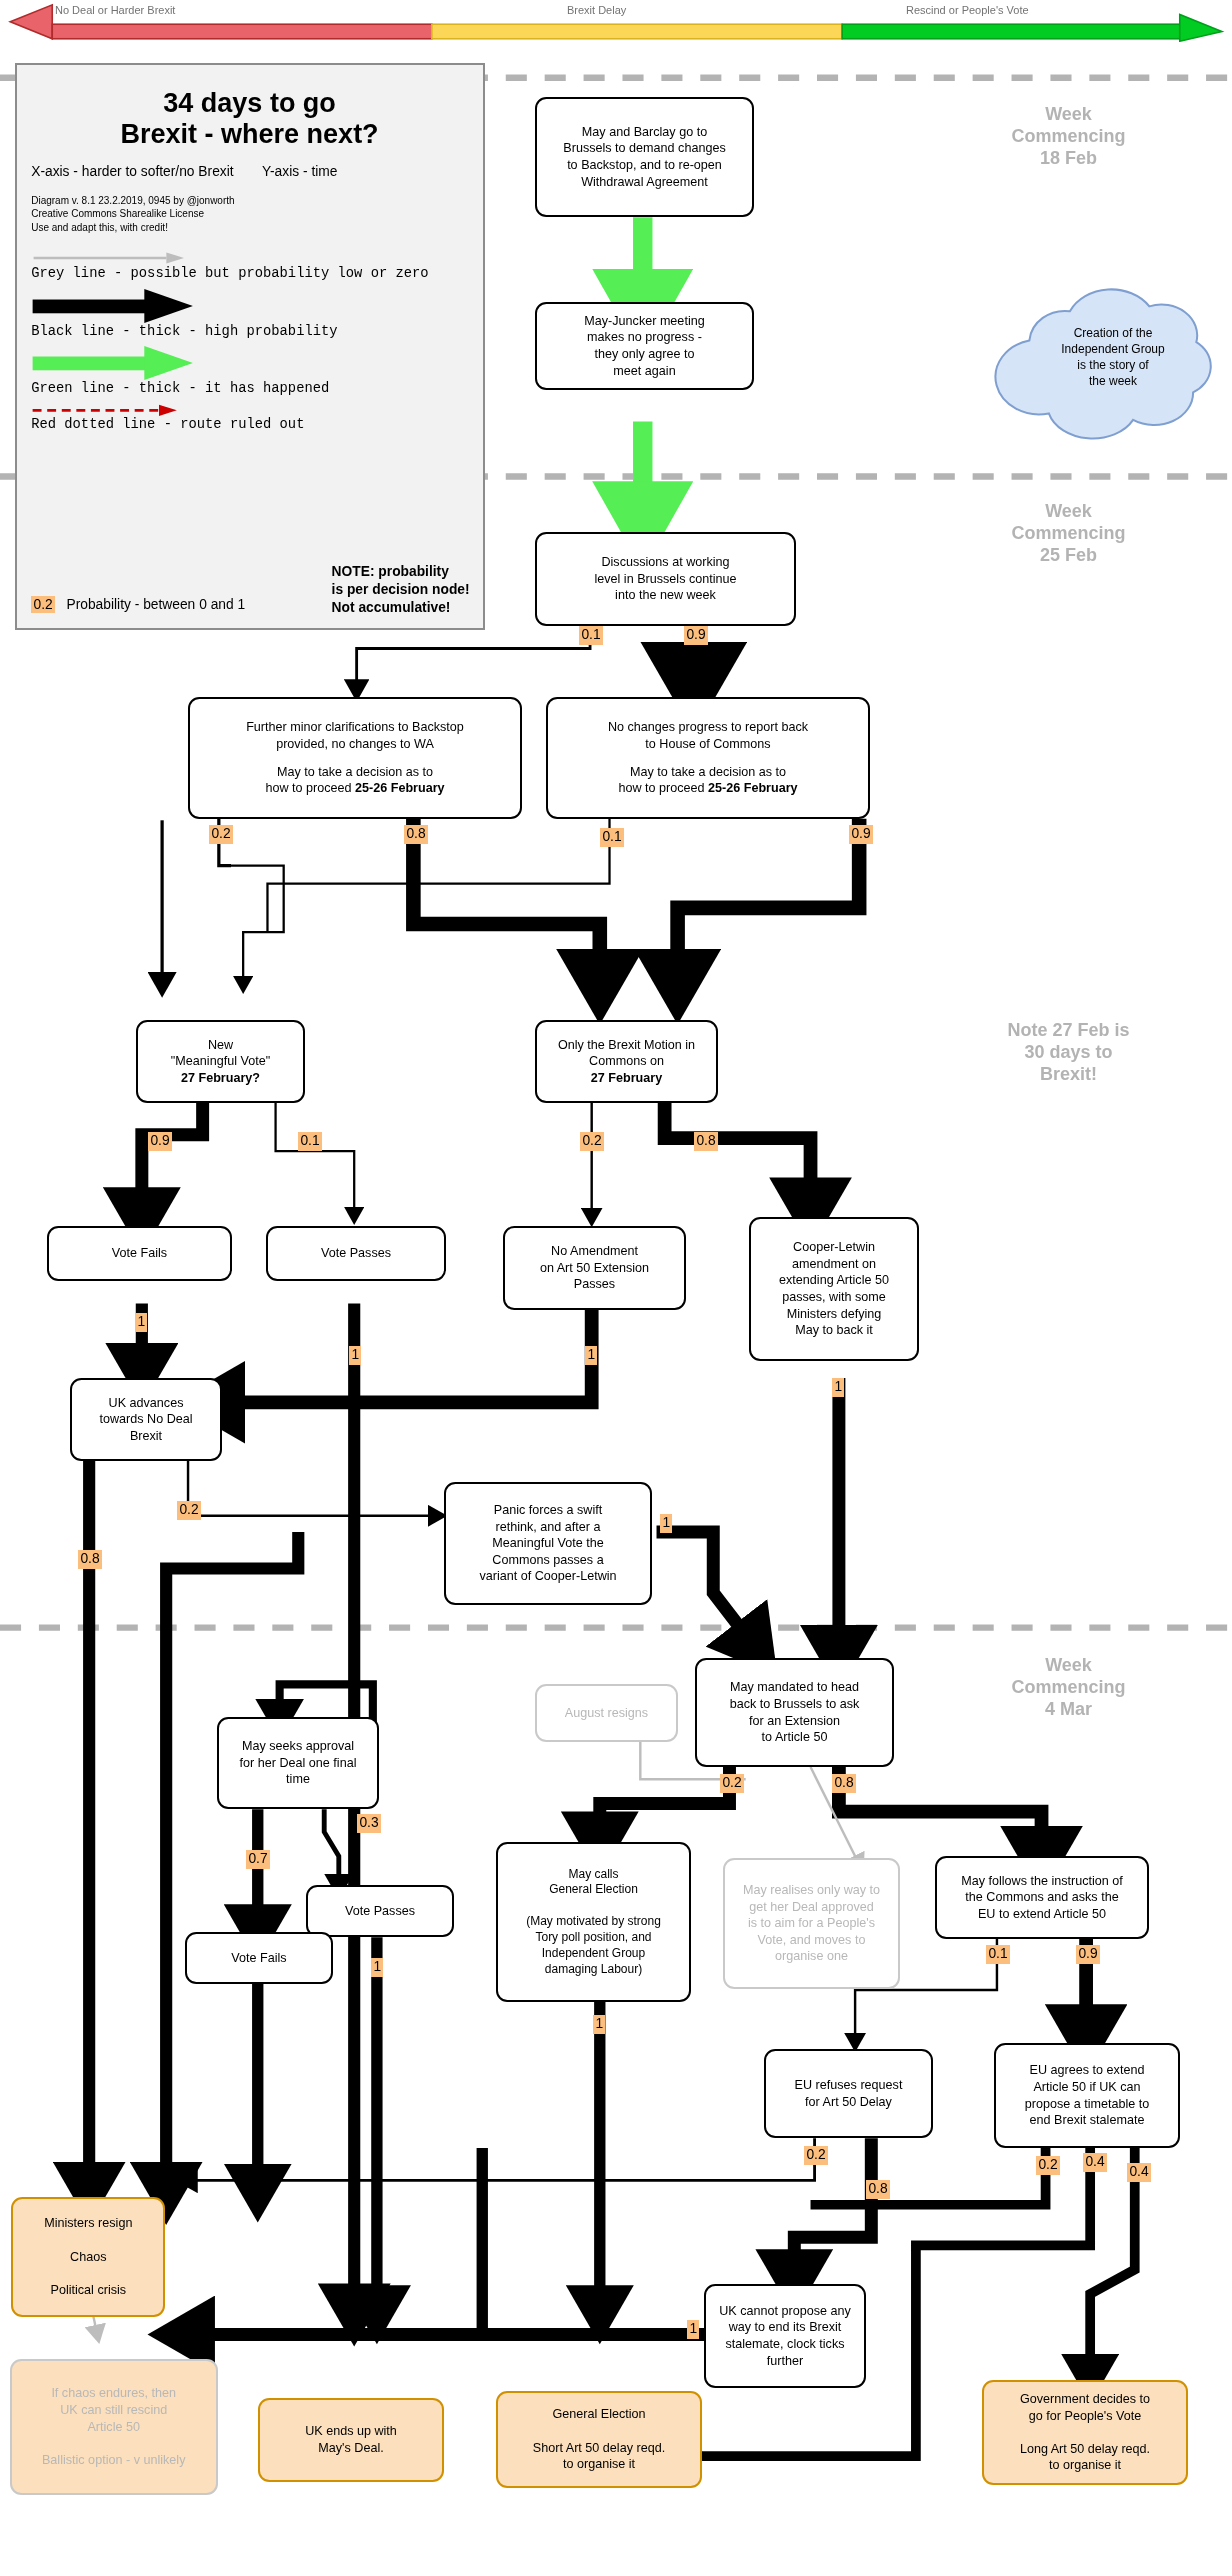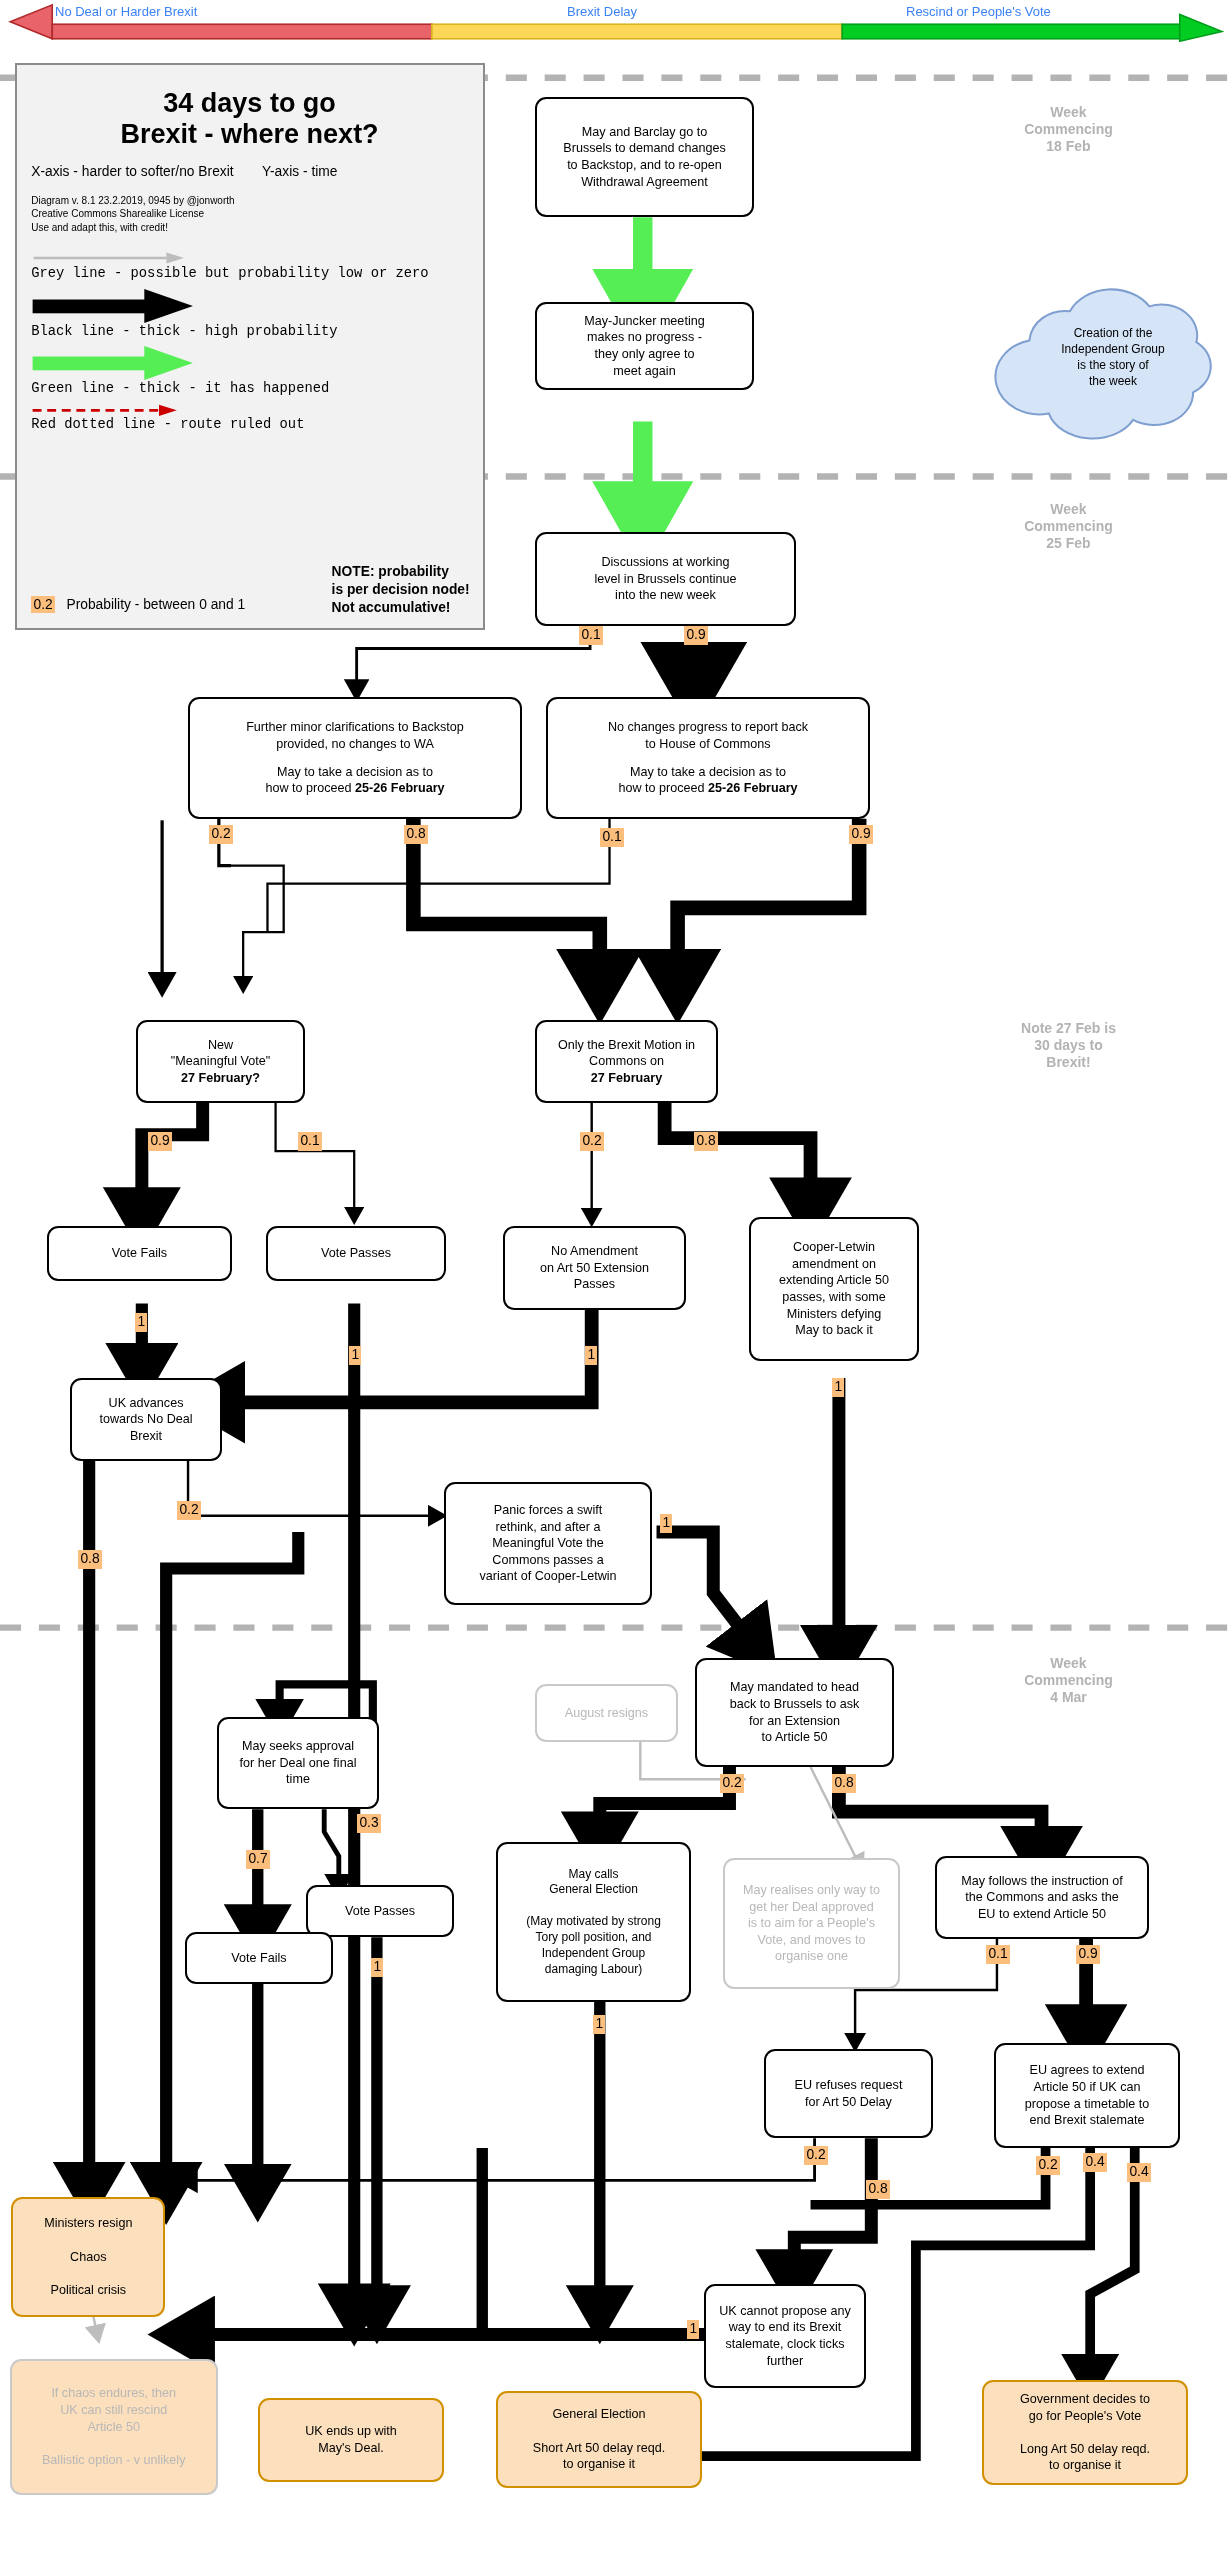--- a/index.html
+++ b/index.html
@@ -19,22 +19,22 @@
   svg.layer {
     position: absolute;
     left: 0; top: 0;
     width: 1232px; height: 2576px;
     pointer-events: none;
   }
   
   #spectrum { position: absolute; left: 0; top: 0; width: 1232px; height: 42px; }
   .spec-label {
     position: absolute;
-    font-size: 13px;
-    color: #3b82f6;
+    font-size: 11px;
+    color: #737373;
     white-space: nowrap;
     font-family: "Liberation Sans", sans-serif;
   }
   
   .node {
     position: absolute;
     border: 2.4px solid #000;
     border-radius: 11.3px;
     background: #ffffff;
     color: #000;
@@ -76,21 +76,21 @@
     line-height: 1;
     padding: 2.4px 2.4px;
     font-family: "Liberation Sans", sans-serif;
     z-index: 9;
     white-space: nowrap;
   }
   
   .week-label {
     position: absolute;
     color: #b3b3b3;
-    font-size: 14px;
+    font-size: 18px;
     font-weight: bold;
     line-height: 1.22;
     text-align: center;
     white-space: pre-line;
     z-index: 3;
   }
   
   #legend {
     position: absolute;
     left: 14.6px; top: 63px;

